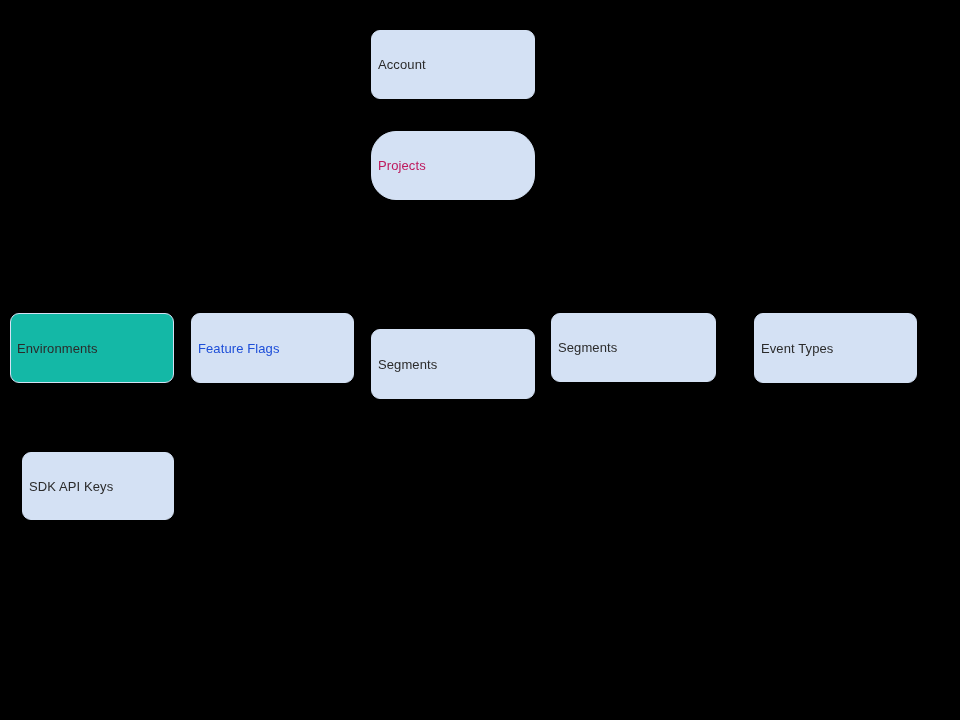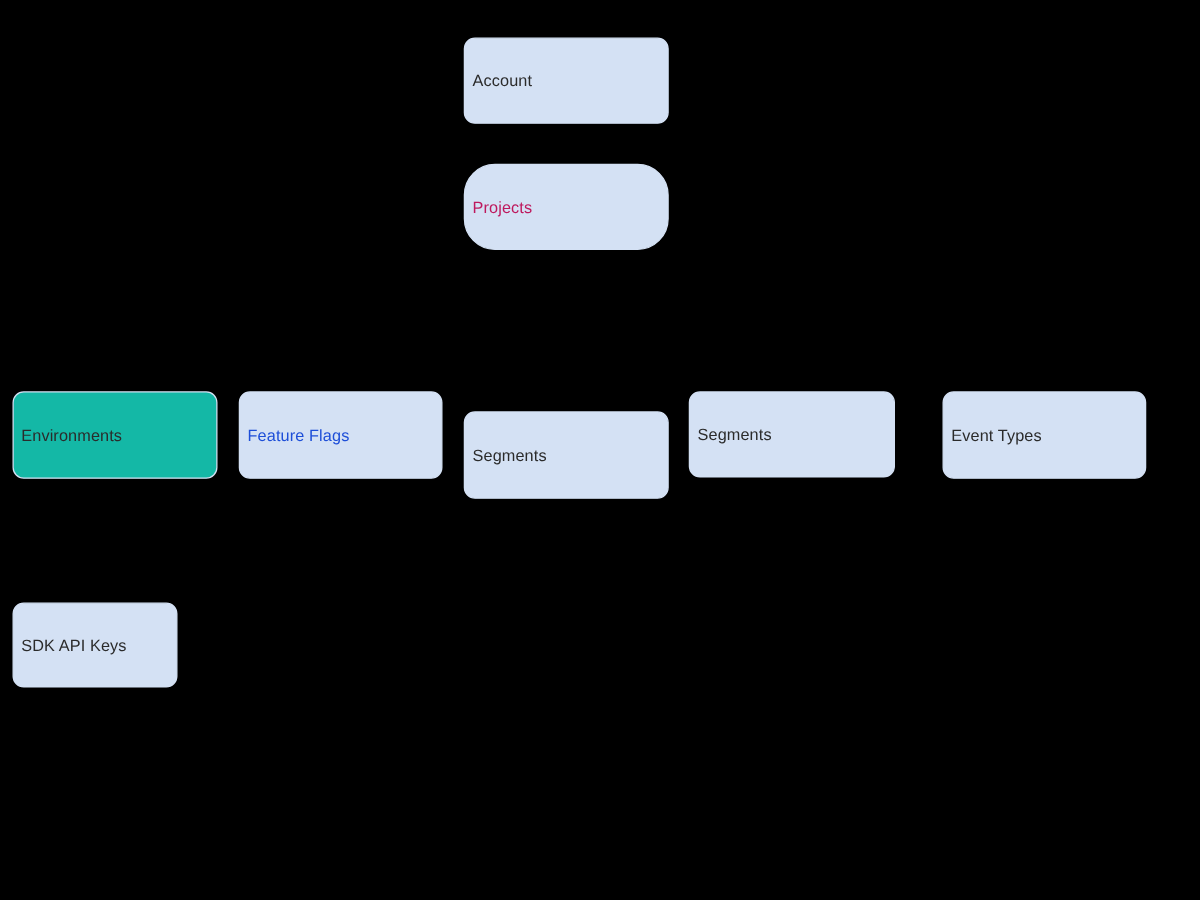--- a/index.html
+++ b/index.html
@@ -74,17 +74,17 @@
       </div>
       <div class="node" style="left: 371px; top: 329px; width: 164px; height: 70px; background: rgb(212, 225, 244); border-color: rgb(212, 225, 244); color: rgb(43, 43, 43);">
         <span class="node-label">Segments</span>
       </div>
       <div class="node" style="left: 551px; top: 313px; width: 165px; height: 69px; background: rgb(212, 225, 244); border-color: rgb(212, 225, 244); color: rgb(43, 43, 43);">
         <span class="node-label">Segments</span>
       </div>
       <div class="node" style="left: 754px; top: 313px; width: 163px; height: 70px; background: rgb(212, 225, 244); border-color: rgb(212, 225, 244); color: rgb(43, 43, 43);">
         <span class="node-label">Event Types</span>
       </div>
-      <div class="node" style="left: 10px; top: 452px; width: 132px; height: 68px; background: rgb(212, 225, 244); border-color: rgb(212, 225, 244); color: rgb(43, 43, 43); margin-top: 30px;">
+      <div class="node" style="left: 22px; top: 452px; width: 152px; height: 68px; background: rgb(212, 225, 244); border-color: rgb(212, 225, 244); color: rgb(43, 43, 43);">
         <span class="node-label">SDK API Keys</span>
       </div>
     </div>
 </div>
 
 </body></html>

